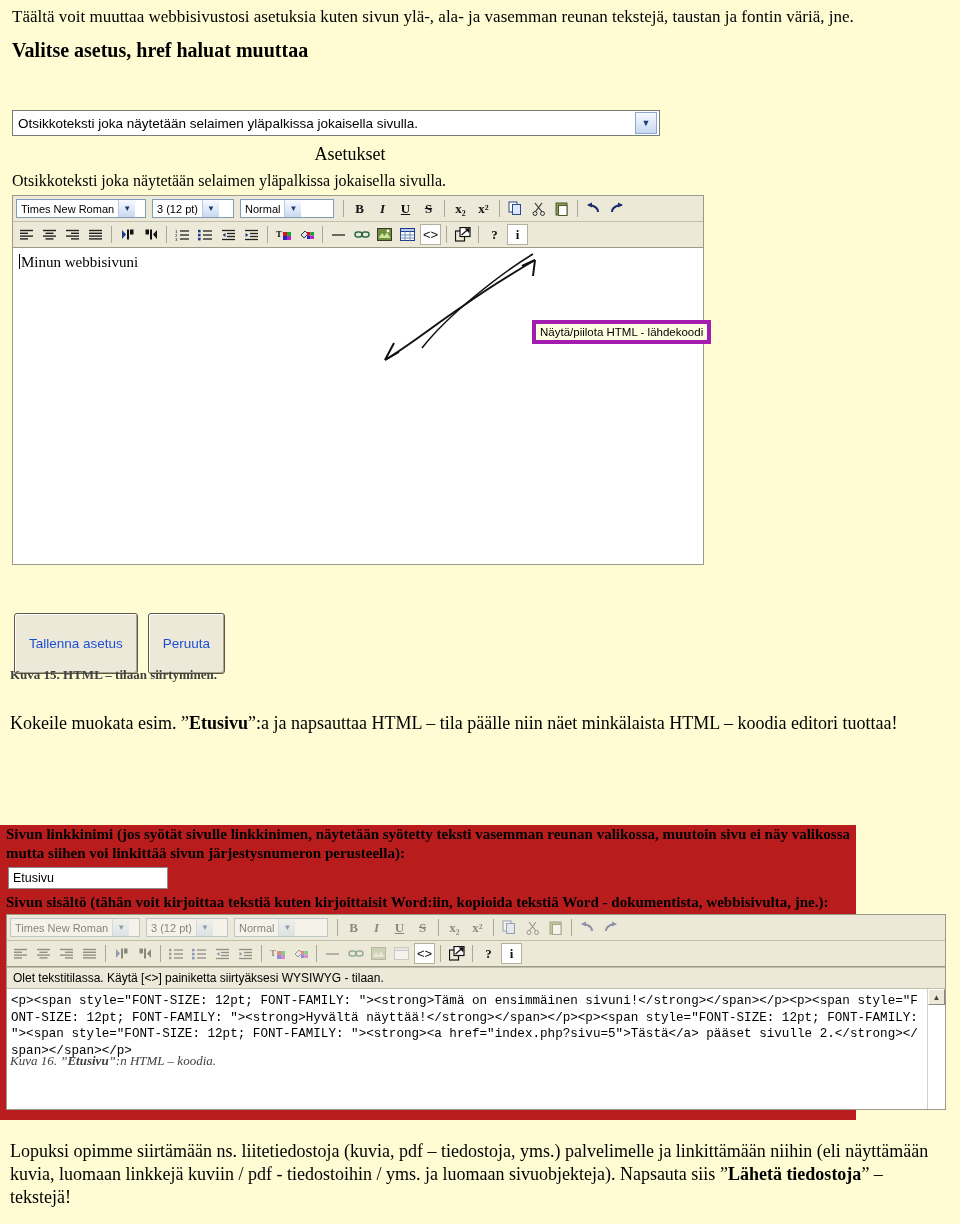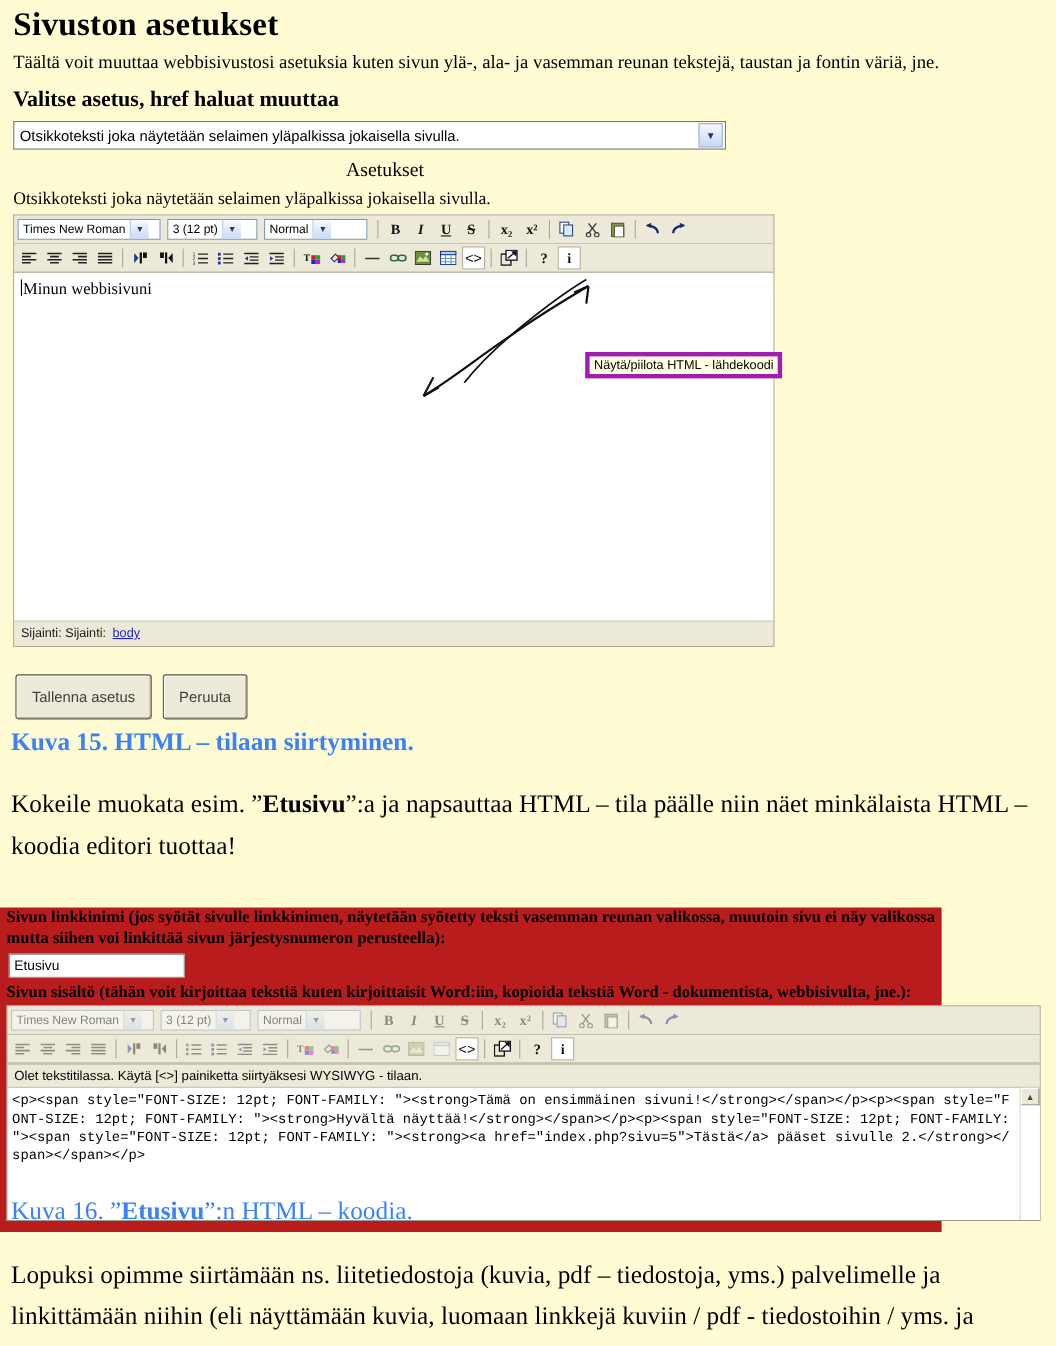--- a/index.html
+++ b/index.html
@@ -222,37 +222,37 @@
     display: flex;
     gap: 10px;
   }
   .winbtn {
     background: #ece9d8;
     border: 1px solid #5a5a4a;
     border-radius: 3px;
     box-shadow: inset 1px 1px 0 #fff, inset -1px -1px 0 #a9a791;
     font-family: "Liberation Sans", sans-serif;
     font-size: 13.5px;
-    padding: 12px 14px;
-    color: #404040;
+    padding: 22px 14px;
+    color: #1d4ed8;
   }
 
   
   .cap {
     position: absolute;
     font-family: "Liberation Serif", serif;
-    font-size: 23px;
+    font-size: 13px;
     line-height: 26px;
-    color: #3b82f6;
+    color: #404040;
   }
   .prose {
     position: absolute;
     font-family: "Liberation Serif", serif;
-    font-size: 23px;
-    line-height: 38px;
+    font-size: 18px;
+    line-height: 23px;
     color: #000;
   }
   .prose b, .cap b { font-weight: bold; }
 
   
   .shot2 {
     position: absolute;
     left: 0; top: 825px;
     width: 856px;
     height: 295px;
@@ -333,21 +333,20 @@
   }
   .vscroll .strack { flex: 1; background: #fff; }
 </style>
 </head>
 <body>
 
 <div class="page">
 
   <div class="shot1">
 
-    <div class="hdr-title">Sivuston asetukset</div>
     <div class="hdr-sub">Täältä voit muuttaa webbisivustosi asetuksia kuten sivun ylä-, ala- ja vasemman reunan tekstejä, taustan ja fontin väriä, jne.</div>
     <div class="hdr-choose">Valitse asetus, href haluat muuttaa</div>
 
     <div class="selbox">
       <div class="sel-text">Otsikkoteksti joka näytetään selaimen yläpalkissa jokaisella sivulla.</div>
       <div class="sel-arrow">▼</div>
     </div>
 
     <div class="asetukset-h">Asetukset</div>
     <div class="asetukset-desc">Otsikkoteksti joka näytetään selaimen yläpalkissa jokaisella sivulla.</div>
@@ -588,24 +587,20 @@
         <svg class="arrowsvg" width="692" height="310" viewBox="0 0 692 310">
           <path d="M372 112 C400 95, 420 78, 450 58 C475 40, 500 25, 522 12" fill="none" stroke="#111" stroke-width="2"></path>
           <path d="M522 12 L520 28 M522 12 L509 18" fill="none" stroke="#111" stroke-width="2"></path>
           <path d="M372 112 L381 95 M372 112 L386 104" fill="none" stroke="#111" stroke-width="2"></path>
           <path d="M409 100 C420 86, 440 66, 462 48 C484 30, 505 15, 520 6" fill="none" stroke="#111" stroke-width="1.6"></path>
         </svg>
 
         <div class="tooltip">Näytä/piilota HTML - lähdekoodi</div>
       </div>
 
-      <div class="statusbar">
-        <span>Sijainti: Sijainti:</span>
-        <a href="#">body</a>
-      </div>
     </div>
 
     <div class="btnrow">
       <button class="winbtn">Tallenna asetus</button>
       <button class="winbtn">Peruuta</button>
     </div>
   </div>
 
   <div class="cap" style="left:10px; top:662px;">
     <b>Kuva 15. HTML – tilaan siirtyminen.</b>
@@ -854,21 +849,21 @@
       <div class="codewrap">
         <div class="codearea">&lt;p&gt;&lt;span style="FONT-SIZE: 12pt; FONT-FAMILY: "&gt;&lt;strong&gt;Tämä on ensimmäinen sivuni!&lt;/strong&gt;&lt;/span&gt;&lt;/p&gt;&lt;p&gt;&lt;span style="FONT-SIZE: 12pt; FONT-FAMILY: "&gt;&lt;strong&gt;Hyvältä näyttää!&lt;/strong&gt;&lt;/span&gt;&lt;/p&gt;&lt;p&gt;&lt;span style="FONT-SIZE: 12pt; FONT-FAMILY: "&gt;&lt;span style="FONT-SIZE: 12pt; FONT-FAMILY: "&gt;&lt;strong&gt;&lt;a href="index.php?sivu=5"&gt;Tästä&lt;/a&gt; pääset sivulle 2.&lt;/strong&gt;&lt;/span&gt;&lt;/span&gt;&lt;/p&gt;</div>
         <div class="vscroll">
           <div class="sbtn">▲</div>
           <div class="strack"></div>
         </div>
       </div>
     </div>
   </div>
 
-  <div class="cap" style="left:10px; top:1088px;">
+  <div class="cap" style="left:10px; top:1048px;font-style:italic;">
     <span>Kuva 16. ”</span><b>Etusivu</b><span>”:n HTML – koodia.</span>
   </div>
 
   <div class="prose" style="left:10px; top:1140px; width:930px;">
     <span>Lopuksi opimme siirtämään ns. liitetiedostoja (kuvia, pdf – tiedostoja, yms.) palvelimelle ja linkittämään niihin (eli näyttämään kuvia, luomaan linkkejä kuviin / pdf - tiedostoihin / yms. ja luomaan sivuobjekteja). Napsauta siis ”</span><b>Lähetä tiedostoja</b><span>” – tekstejä!</span>
   </div>
 
 </div>
 
 </body></html>

